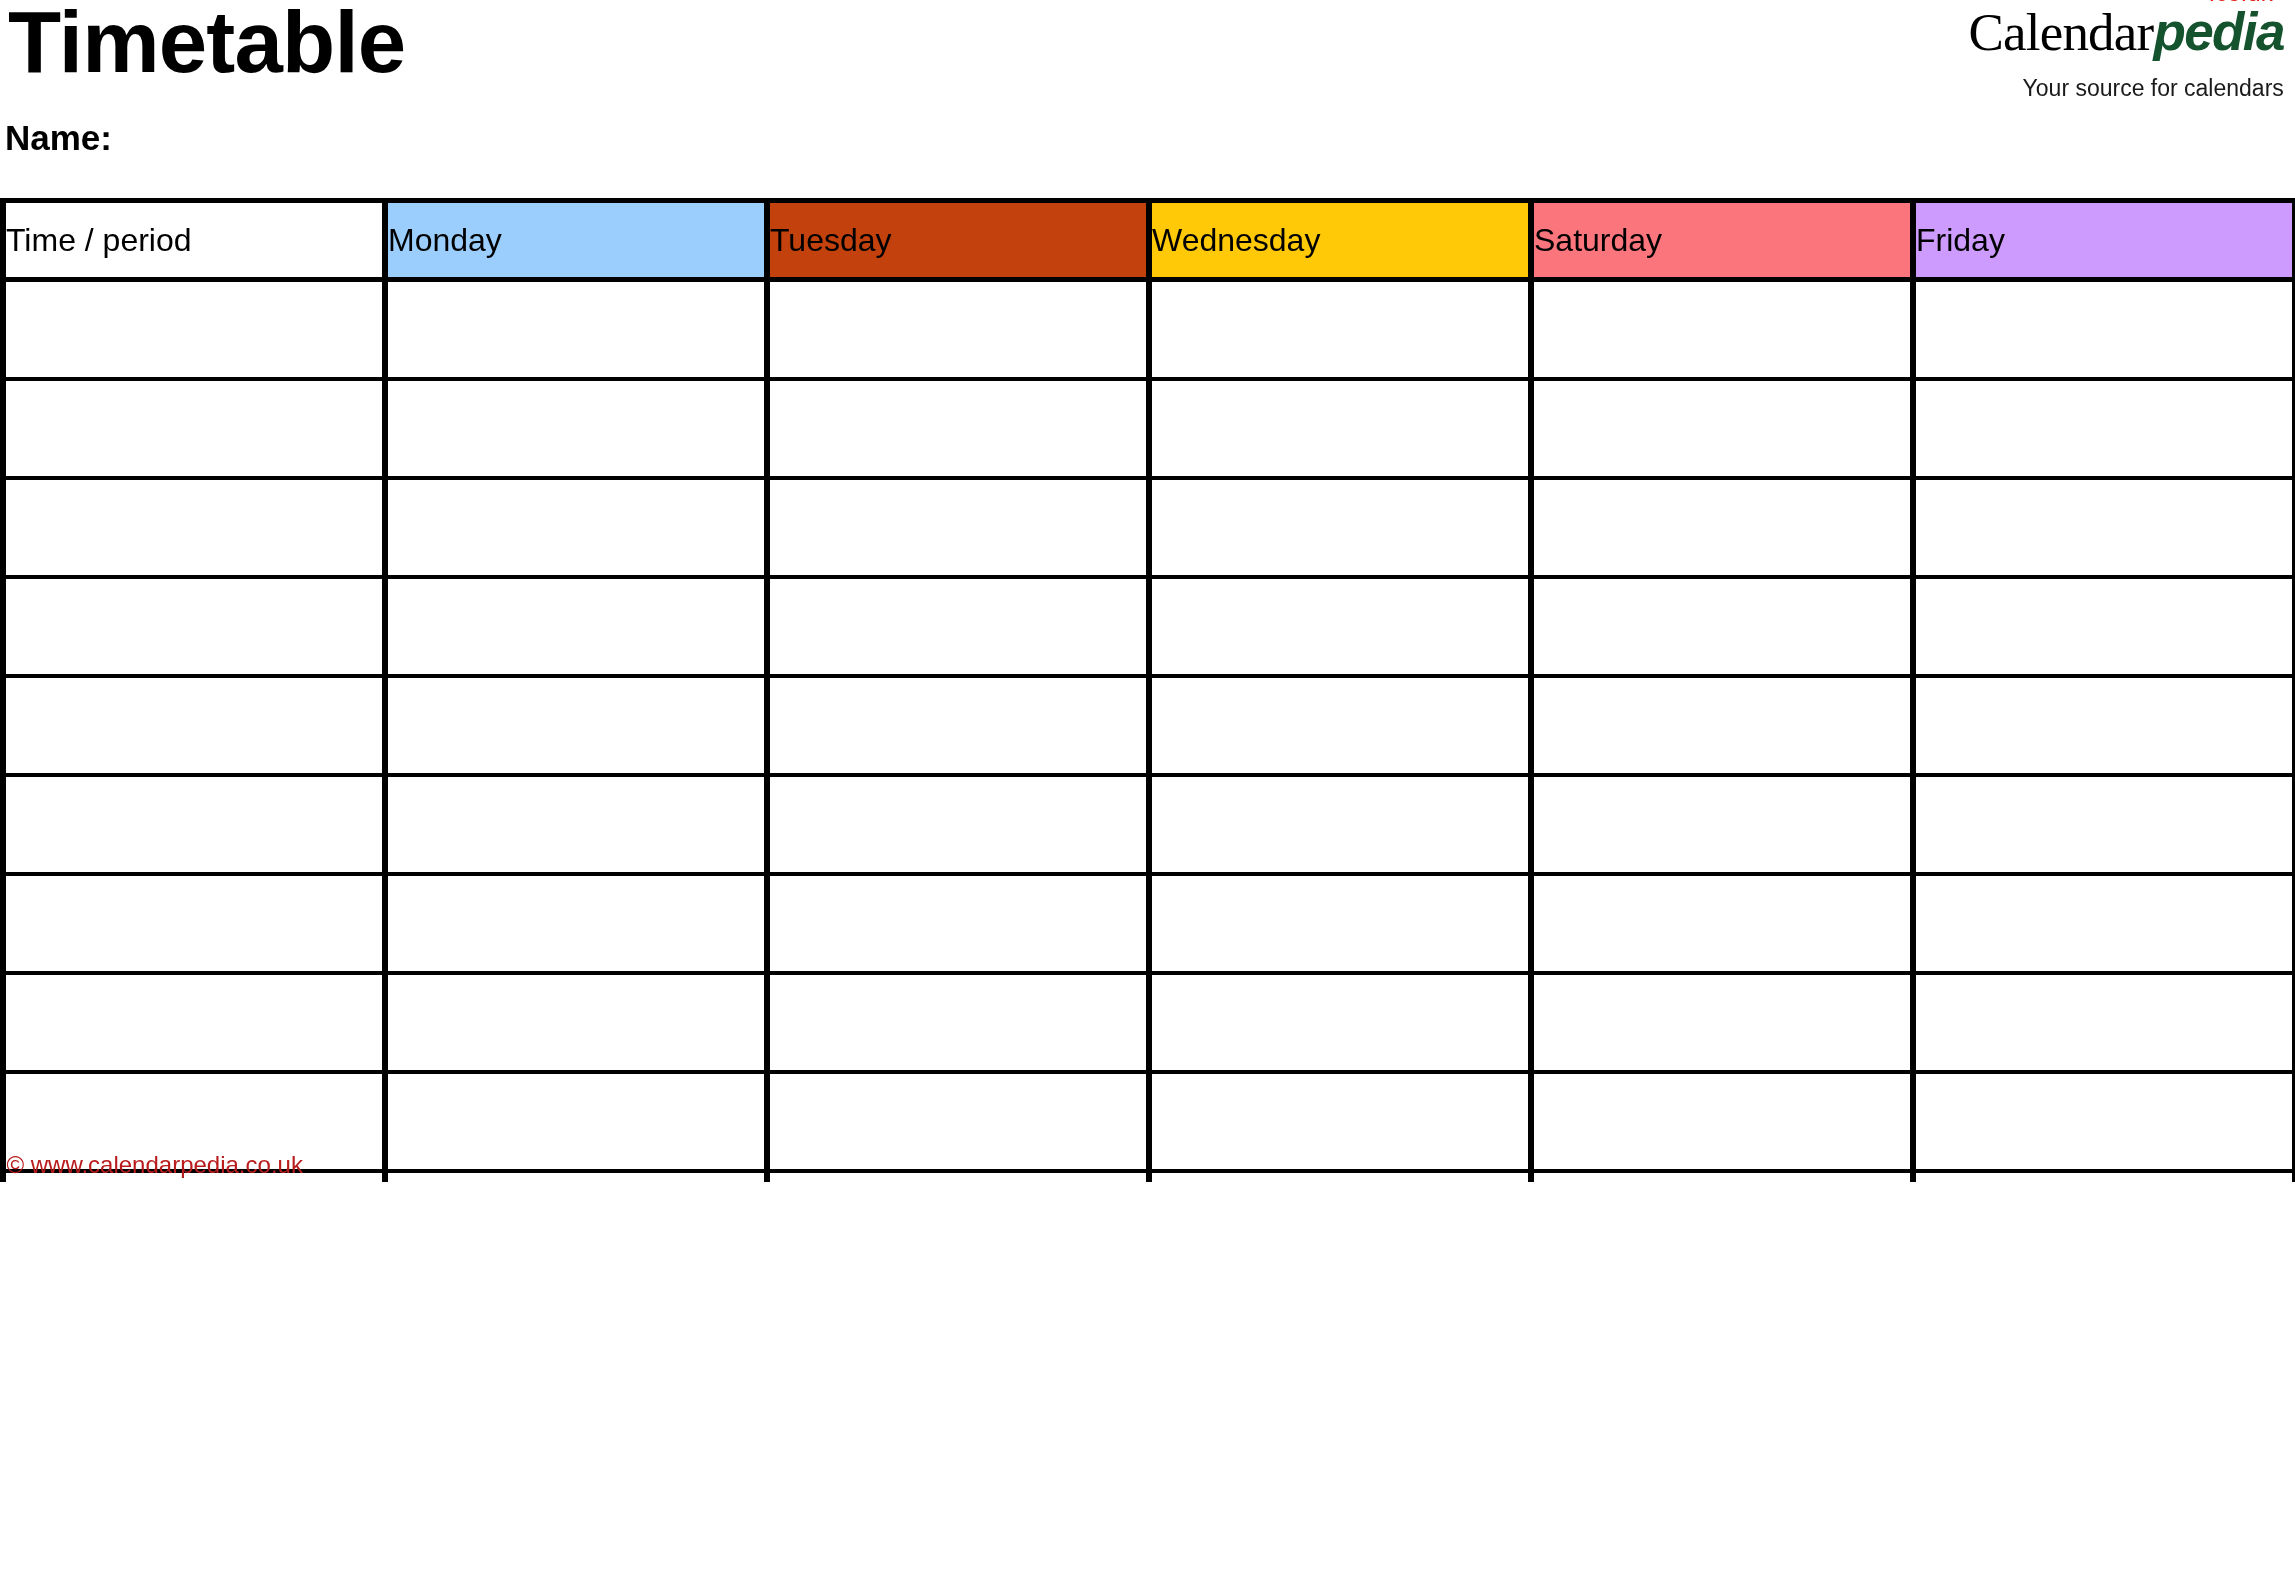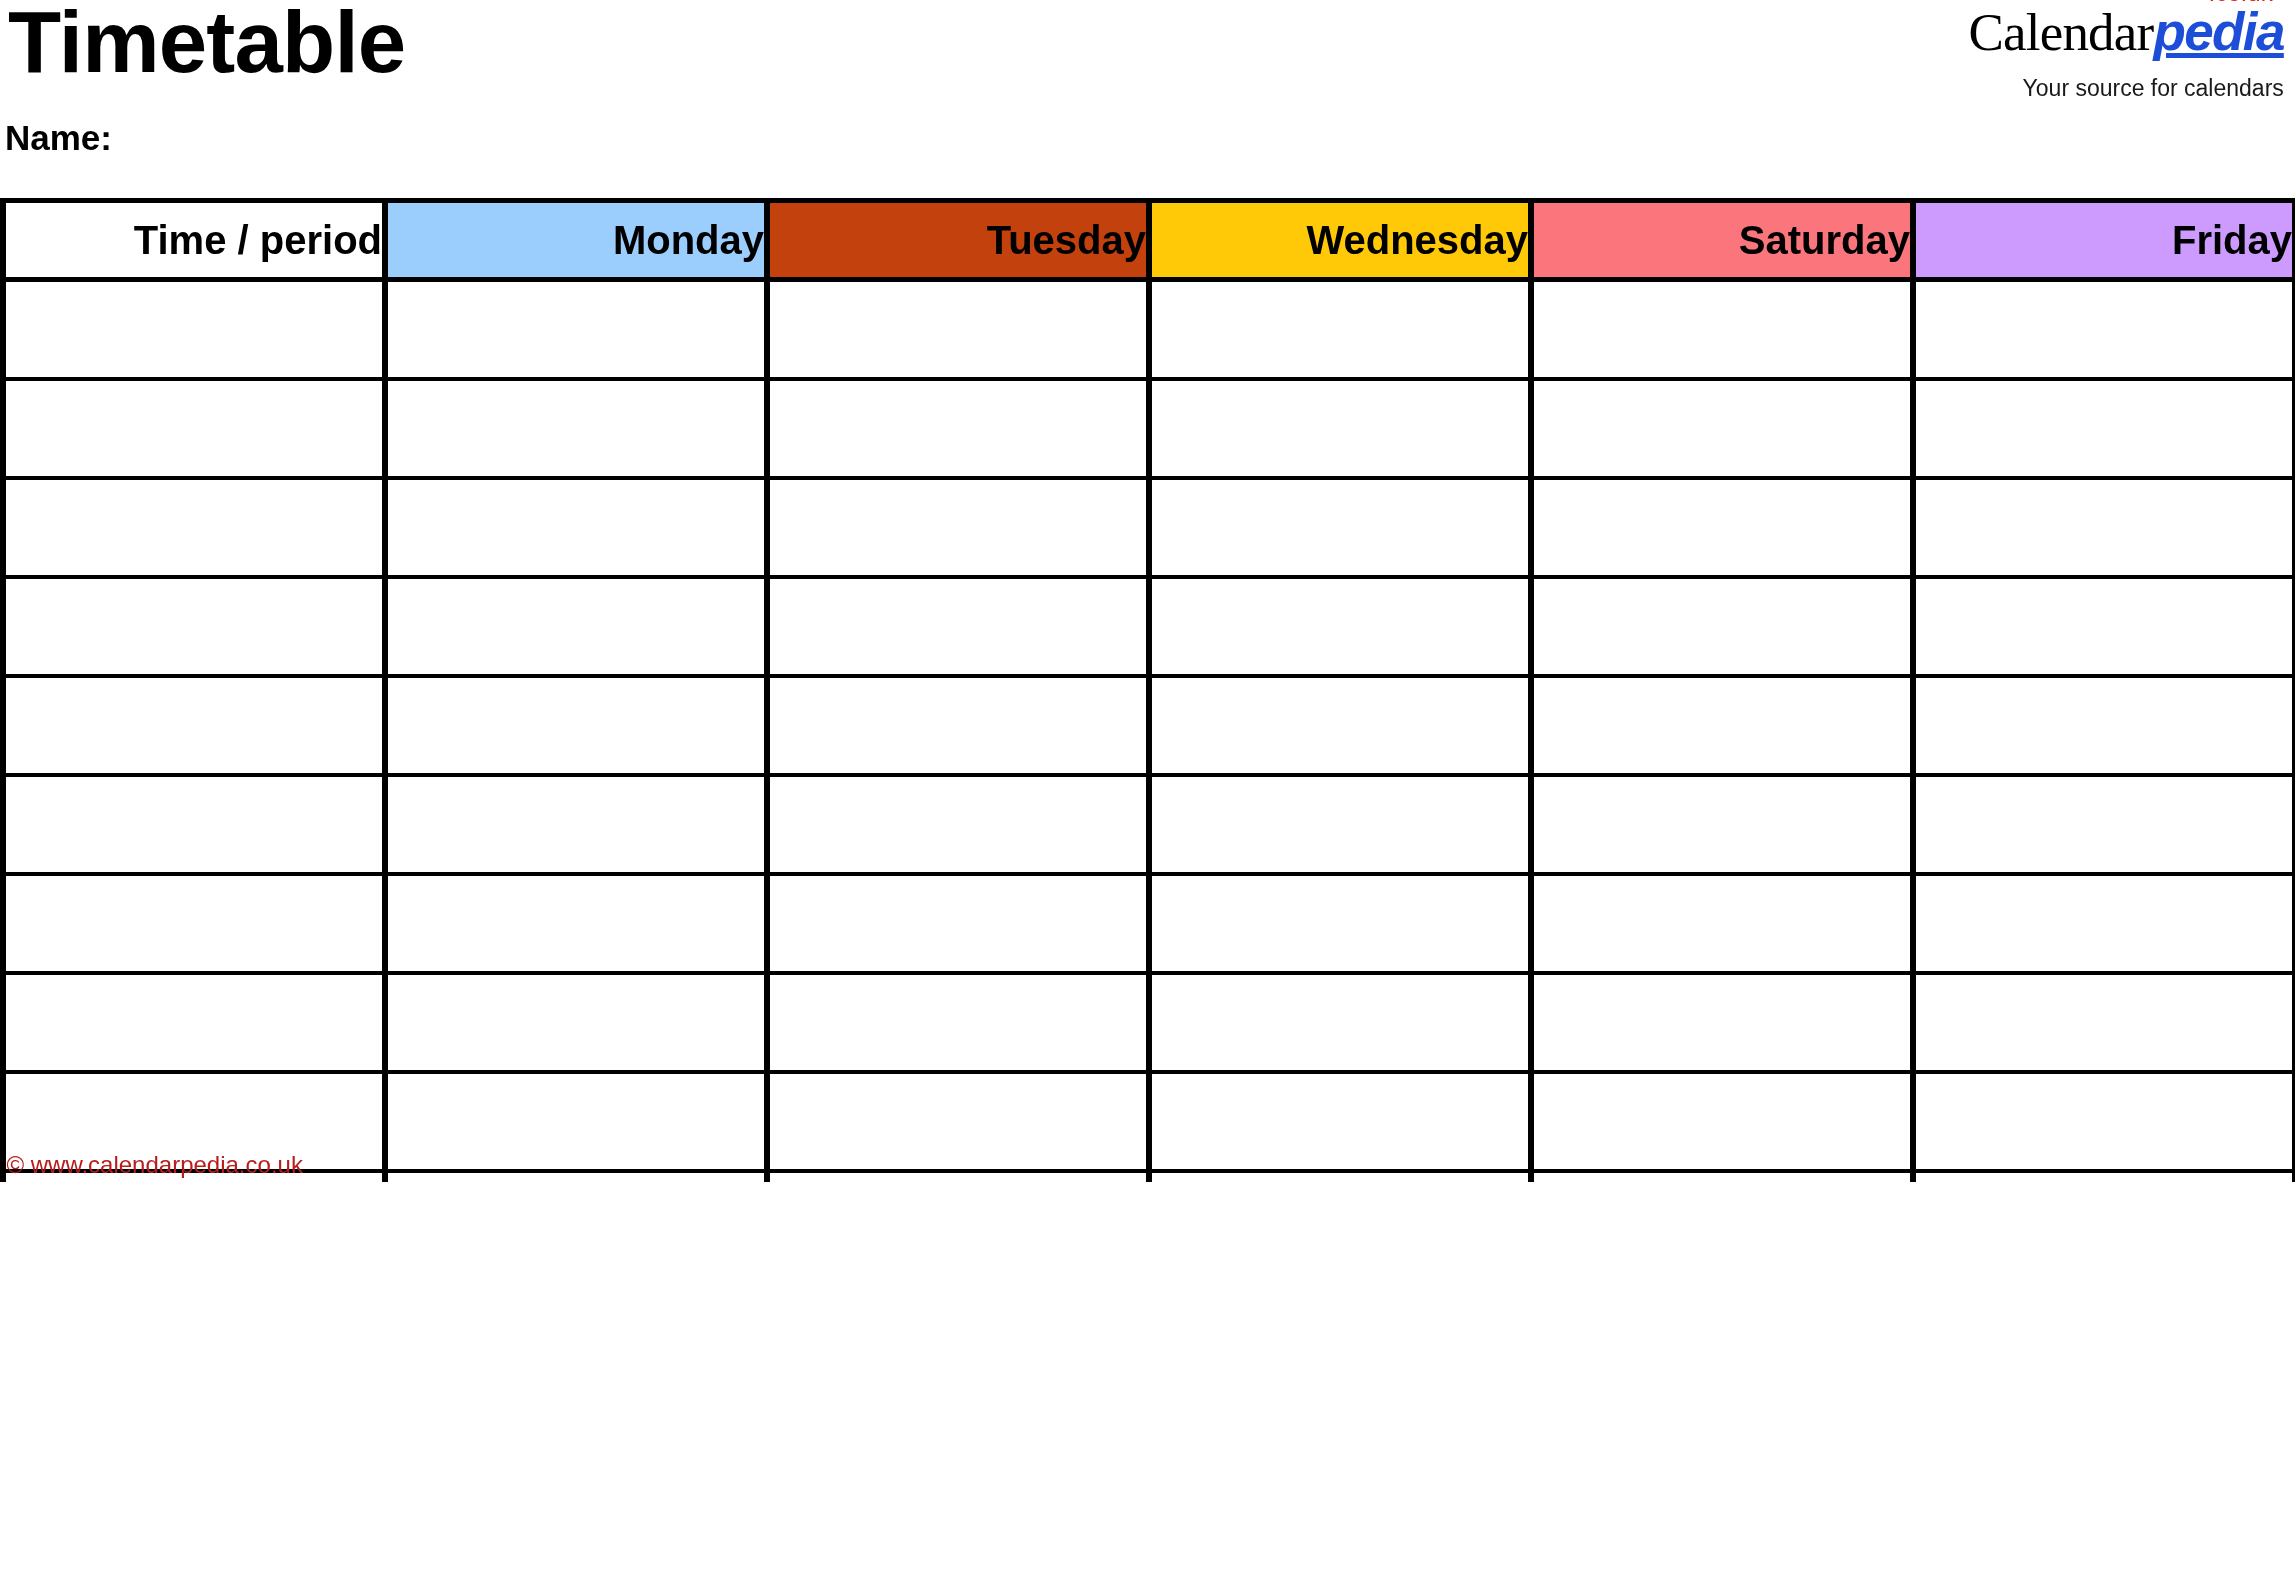--- a/index.html
+++ b/index.html
@@ -70,23 +70,22 @@
   }
   .brand-cal {
     font-weight: normal;
     color: #000000;
     letter-spacing: -0.8px;
     font-family: Liberation Serif, serif;
   }
   .brand-pedia {
     font-weight: bold;
     font-style: italic;
-    color: #1d4ed8;
+    color: #14532d;
     letter-spacing: -1.6px;
-    text-decoration: underline;
   }
   .brand-tld {
     position: absolute;
     right: 11.2px;
     top: -24px;
     font-size: 24px;
     font-weight: normal;
     font-style: normal;
     color: #E2231A;
     letter-spacing: 0px;
@@ -117,23 +116,23 @@
     border-right: 6.4px solid #000000;
     border-top: 4px solid #000000;
     border-bottom: 4px solid #000000;
     padding: 0;
     margin: 0;
     background: #ffffff;
   }
 
   .timetable thead th {
     height: 74px;
-    font-size: 40px;
-    font-weight: bold;
-    text-align: right;
+    font-size: 32px;
+    font-weight: normal;
+    text-align: left;
     vertical-align: middle;
     border-top: 5.6px solid #000000;
     border-bottom: 5.6px solid #000000;
     white-space: nowrap;
   }
 
   .timetable tbody td {
     height: 95px;
     vertical-align: middle;
     font-size: 32px;

